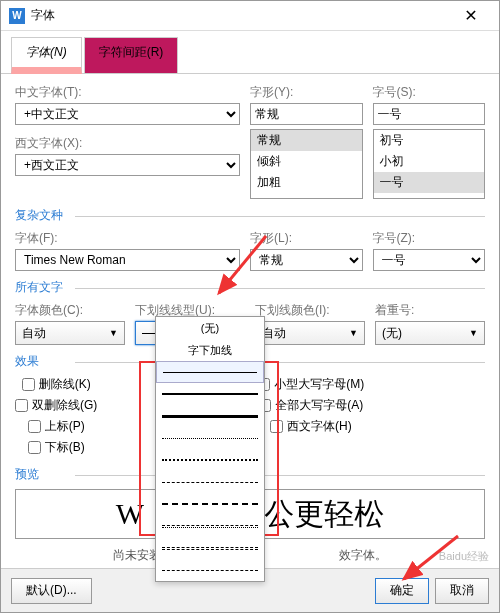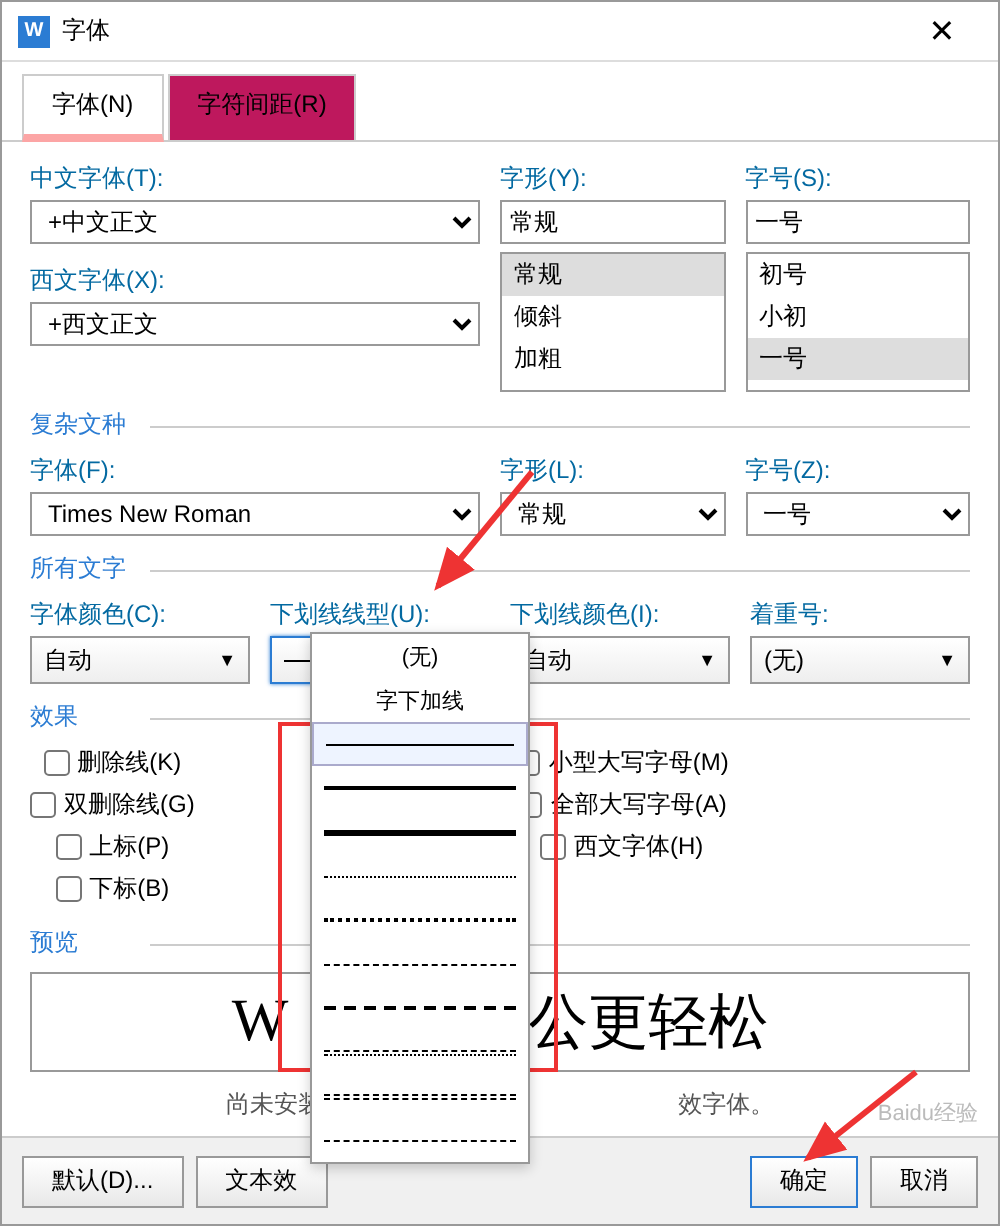--- a/index.html
+++ b/index.html
@@ -3,26 +3,26 @@
 <meta charset="utf-8">
 <style>
 * { box-sizing: border-box; margin: 0; padding: 0; font-family: "Microsoft YaHei", sans-serif; font-size: 12px; }
 body { background: #fff; width: 500px; height: 613px; border: 1px solid #999; position: relative; }
 .titlebar { height: 30px; background: #fff; border-bottom: 1px solid #ddd; display: flex; align-items: center; padding: 0 8px; }
 .titlebar-icon { width: 16px; height: 16px; background: #2b7cd3; margin-right: 6px; display: flex; align-items: center; justify-content: center; color: #fff; font-size: 10px; font-weight: bold; }
 .titlebar-title { flex: 1; }
 .close-btn { width: 40px; height: 30px; display: flex; align-items: center; justify-content: center; font-size: 16px; cursor: pointer; }
 .tabs { display: flex; padding: 6px 10px 0; border-bottom: 1px solid #ccc; }
 .tab { padding: 6px 14px; border: 1px solid #ccc; border-bottom: none; margin-right: 2px; background: #be185d; cursor: pointer; }
-.tab.active { background: #fff; border-bottom: 4px solid #fca5a5; margin-bottom: -1px; }
+.tab.active { background: #fff; border-bottom: 7px solid #fca5a5; margin-bottom: -1px; font-style: italic; }
 .content { padding: 10px 14px; }
 .row { display: flex; gap: 10px; margin-bottom: 4px; }
 .col { flex: 1; display: flex; flex-direction: column; }
 .col-wide { flex: 2; }
-.label { margin-bottom: 2px; color: #0369a1; }
+.label { margin-bottom: 2px; color: #737373; }
 select, input.combo { width: 100%; height: 22px; border: 1px solid #999; padding: 0 4px; background: #fff; }
 .listbox { border: 1px solid #999; height: 70px; overflow-y: scroll; background: #fff; }
 .listbox-item { padding: 2px 6px; cursor: pointer; }
 .listbox-item.selected { background: #ddd; }
 .section-label { color: #2b7cd3; margin: 8px 0 6px; position: relative; }
 .section-label::after { content: ""; position: absolute; left: 60px; right: 0; top: 50%; border-top: 1px solid #ccc; }
 .dropdown-btn { width: 100%; height: 24px; border: 1px solid #999; background: linear-gradient(#fff,#eee); display: flex; align-items: center; justify-content: space-between; padding: 0 6px; cursor: pointer; }
 .dropdown-btn .chev { font-size: 9px; }
 .dropdown-btn.open { border-color: #2b7cd3; box-shadow: 0 0 2px #2b7cd3; }
 .underline-sample { flex: 1; height: 1px; border-top: 1px solid #000; margin-right: 4px; }
@@ -191,21 +191,20 @@
   </div>
   <div class="hint">
     <span>尚未安装此字体，打印</span>
     <span style="display:inline-block;width:100px"></span>
     <span>效字体。</span>
   </div>
 </div>
 
 <div class="footer">
   <button class="btn">默认(D)...</button>
-  <button class="btn">文本效</button>
   <div class="spacer"></div>
   <button class="btn primary">确定</button>
   <button class="btn">取消</button>
 </div>
 
 <div class="dd-list">
   <div class="dd-item">(无)</div>
   <div class="dd-item">字下加线</div>
   <div class="dd-item hover">
       <div class="dd-line" style="border-top:1px solid #000"></div>

